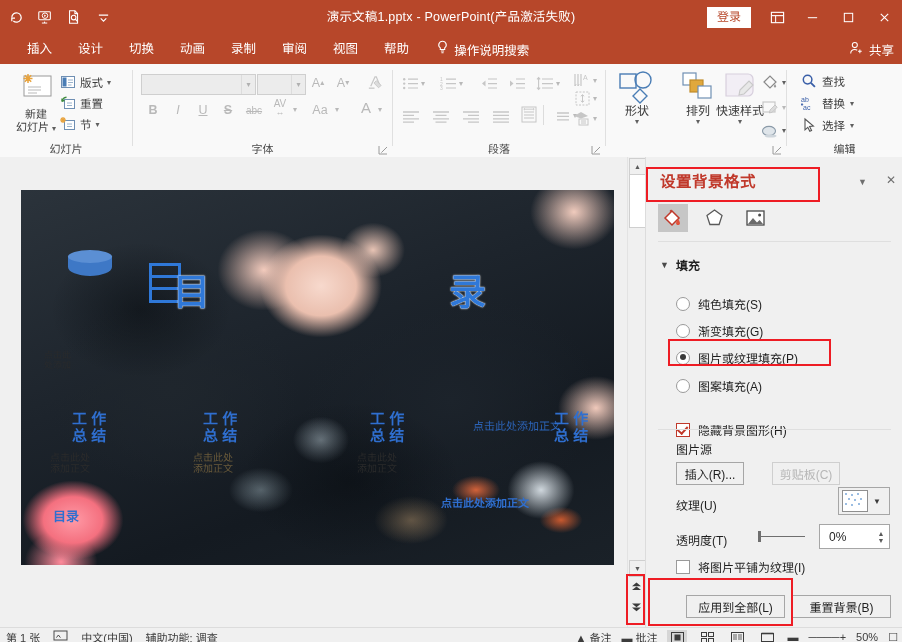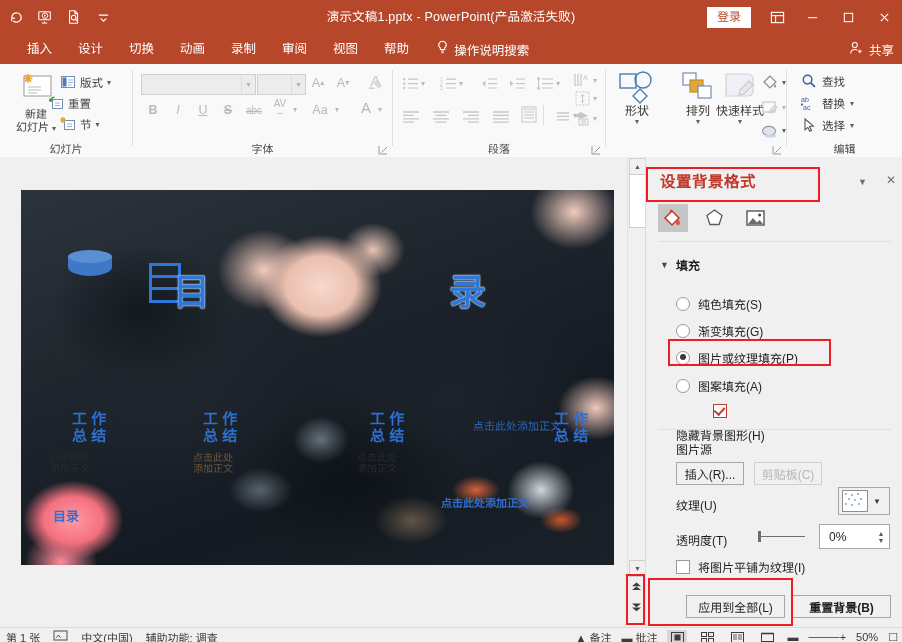--- a/index.html
+++ b/index.html
@@ -145,21 +145,21 @@
   .radio.on::after{content:"";position:absolute;left:2.5px;top:2.5px;width:6px;height:6px;border-radius:50%;background:#3a3a3a;}
   .chk{width:12px;height:12px;border:1px solid #9a9a9a;background:#fff;position:relative;flex:none;}
   .chk.on{background:#fff;border-color:#c0392b;}
   .chk.on::after{content:"";position:absolute;left:2px;top:0px;width:5px;height:8px;border:solid #c0392b;border-width:0 2px 2px 0;transform:rotate(42deg);}
 
   .lbl{position:absolute;font-size:12px;color:#1f1f1f;}
   .pbtn{
     position:absolute;border:1px solid #a6a6a6;background:#f0f0f0;font-size:12px;color:#1f1f1f;
     display:flex;align-items:center;justify-content:center;font-family:inherit;
   }
-  .pbtn.dis{color:#b6b6b6;border-color:#cfcfcf;}
+  .pbtn.dis{color:#b6b6b6;border-color:#cfcfcf;margin-left:18px;}
   .spin{position:absolute;border:1px solid #a6a6a6;background:#fff;display:flex;align-items:center;}
   .spin .v{flex:1;padding-left:9px;font-size:12px;color:#1f1f1f;}
   .spin .arrows{width:16px;display:flex;flex-direction:column;align-items:center;justify-content:center;color:#5a5a5a;font-size:7px;line-height:7px;}
   .texbtn{position:absolute;border:1px solid #a6a6a6;background:#f0f0f0;display:flex;align-items:center;}
   .texbtn .sw{width:24px;height:20px;margin-left:3px;border:1px solid #8f8f8f;background:#fff;}
   .texbtn .ar{width:18px;text-align:center;font-size:8px;color:#3a3a3a;}
 
   .slider{position:absolute;height:12px;display:flex;align-items:center;}
   .slider .track{width:44px;height:1px;background:#6f6f6f;}
   .slider .knob{width:3px;height:11px;background:#6f6f6f;}
@@ -300,21 +300,21 @@
           <svg width="16" height="16" viewBox="0 0 16 16">
               <rect x="1.5" y="2.5" width="13" height="11" fill="#fff" stroke="#6f8fb3" stroke-width="1"></rect>
               <rect x="2.5" y="3.5" width="4" height="9" fill="#4a7db5"></rect>
               <path d="M8 6h5M8 8.5h5M8 11h3.5" stroke="#9ab3cc" stroke-width="1"></path>
             </svg>
         </span>
         <span>版式</span>
         <span class="caret">▾</span>
       </div>
 
-      <div class="btn-row" style="left:48px;top:31px;">
+      <div class="btn-row" style="left:60px;top:31px;">
         <span class="mini-ico">
           <svg width="16" height="16" viewBox="0 0 16 16">
               <rect x="4.5" y="4.5" width="10" height="9" fill="#fff" stroke="#6f8fb3" stroke-width="1"></rect>
               <path d="M7 8h5M7 10.5h5" stroke="#9ab3cc" stroke-width="1"></path>
               <path d="M6.5 2.2A5 5 0 0 0 2 6.4" stroke="#3d8a3d" stroke-width="1.6" fill="none"></path>
               <path d="M1.2 3.3L1.8 7l3.5-1.1z" fill="#3d8a3d"></path>
             </svg>
         </span>
         <span>重置</span>
       </div>
@@ -727,21 +727,21 @@
       <span>渐变填充(G)</span>
     </div>
     <div class="radio-row" style="top:192px;">
       <span class="radio on"></span>
       <span>图片或纹理填充(P)</span>
     </div>
     <div class="radio-row" style="top:220px;">
       <span class="radio"></span>
       <span>图案填充(A)</span>
     </div>
-    <div class="radio-row" style="top:247px;flex-direction:column;">
+    <div class="radio-row" style="top:264px;">
       <span class="chk on"></span>
       <span>隐藏背景图形(H)</span>
     </div>
 
     <div class="pane-divider" style="top:272px;"></div>
 
     <div class="lbl" style="left:30px;top:283px;">图片源</div>
     <button class="pbtn" style="left:30px;top:305px;width:68px;height:23px;">插入(R)...</button>
     <button class="pbtn dis" style="left:108px;top:305px;width:68px;height:23px;">剪贴板(C)</button>
 
@@ -778,21 +778,21 @@
         <span>▼</span>
       </span>
     </div>
 
     <div class="radio-row" style="top:401px;">
       <span class="chk"></span>
       <span>将图片平铺为纹理(I)</span>
     </div>
 
     <button class="pbtn" style="left:40px;top:438px;width:99px;height:23px;">应用到全部(L)</button>
-    <button class="pbtn" style="left:146px;top:438px;width:99px;height:23px;background:transparent;border-color:#a6a6a6;font-weight:bold;">重置背景(B)</button>
+    <button class="pbtn" style="left:146px;top:438px;width:99px;height:23px;background:transparent;border-color:#a6a6a6;">重置背景(B)</button>
   </div>
 
   <div class="red-box" style="left:646px;top:167px;width:174px;height:35px;"></div>
   <div class="red-box" style="left:668px;top:339px;width:163px;height:27px;"></div>
   <div class="red-box" style="left:648px;top:578px;width:145px;height:48px;"></div>
 
 
   <div class="statusbar">
     <div class="sb-left">
       <span>第 1 张</span>

